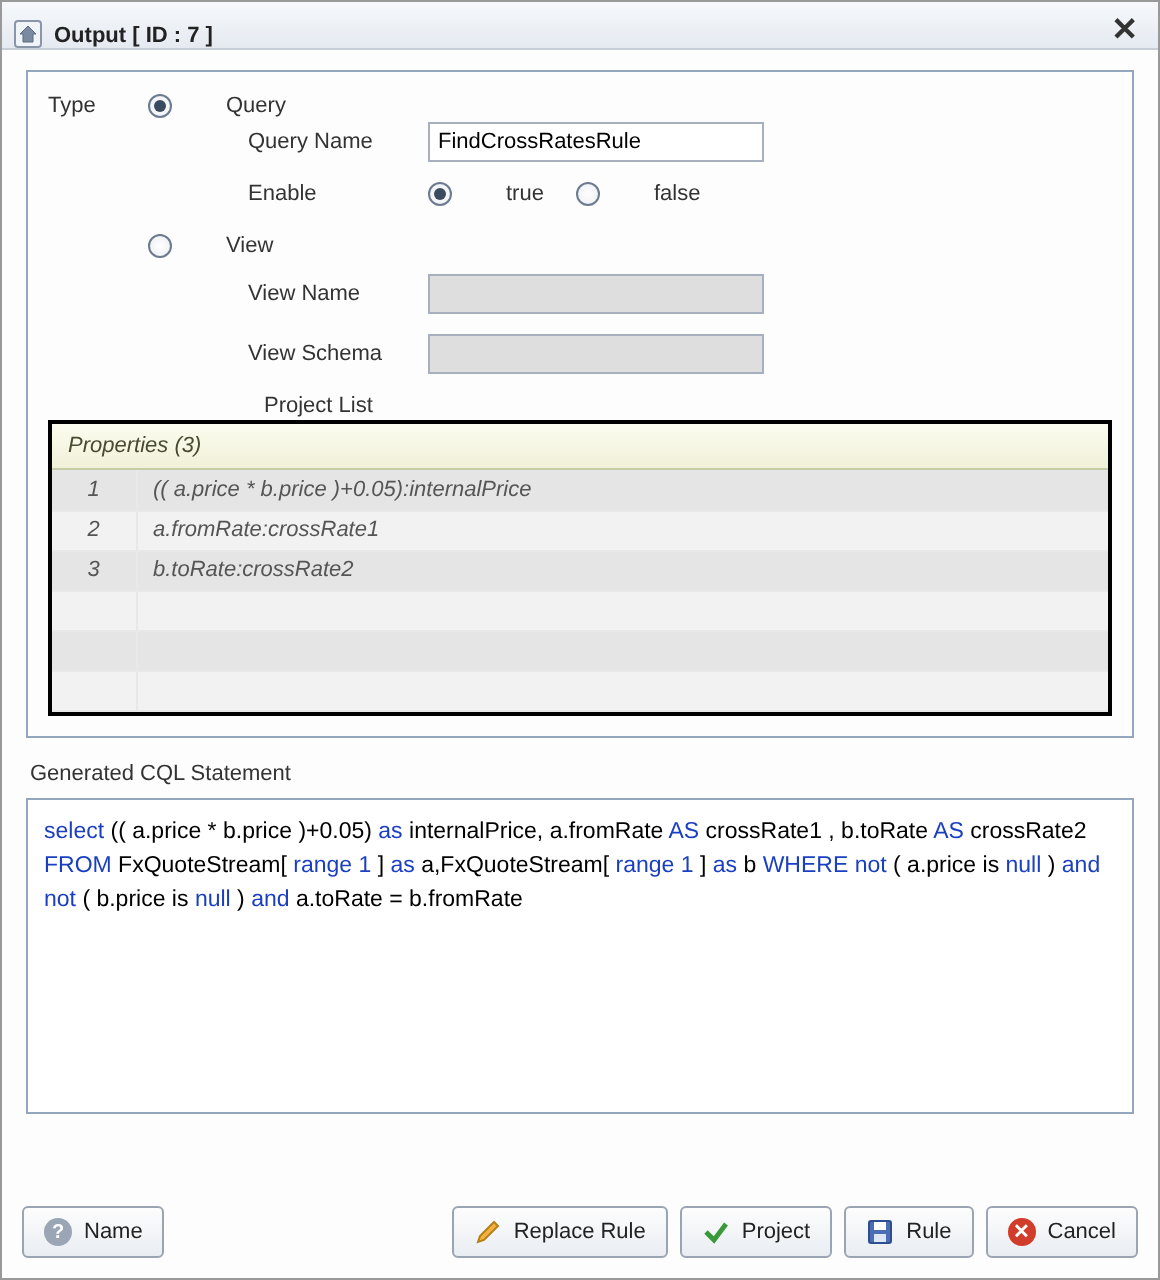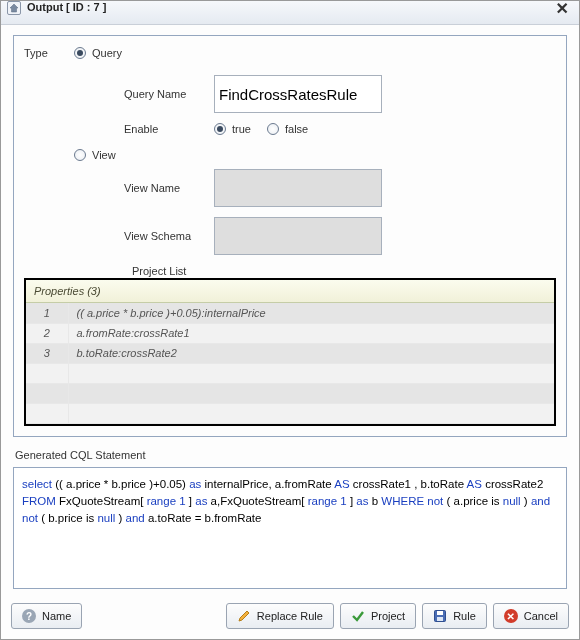--- a/index.html
+++ b/index.html
@@ -1,43 +1,43 @@
 <!DOCTYPE html>
 <html><head>
 <meta charset="utf-8">
 <style>
   * { box-sizing: border-box; font-family: Tahoma, Arial, sans-serif; }
   html, body { margin: 0; padding: 0; }
   body { width: 580px; height: 640px; background: #fdfdfd; font-size: 11px; color: #333; overflow: hidden; }
 
   .dialog { width: 580px; height: 640px; border: 1px solid #999; background: #fdfdfd; display: flex; flex-direction: column; }
 
-  .titlebar { height: 24px; background: linear-gradient(#f6f8fb, #e5eaf1); border-bottom: 1px solid #c9cfd8; display: flex; align-items: flex-start; padding: 0 6px; }
+  .titlebar { height: 24px; background: linear-gradient(#f6f8fb, #e5eaf1); border-bottom: 1px solid #c9cfd8; display: flex; align-items: flex-end; padding: 0 6px; }
   .titlebar .home-icon { width: 14px; height: 14px; border: 1px solid #8a96a8; border-radius: 2px; background: #f0f3f8; display: flex; align-items: center; justify-content: center; margin-right: 6px; }
   .titlebar .home-icon svg { display:block; }
   .titlebar .title { font-weight: bold; color: #222; }
   .titlebar .spacer { flex: 1; }
   .titlebar .close { font-size: 16px; font-weight: bold; cursor: pointer; line-height: 1; padding: 0 4px; }
 
   .content { flex: 1; padding: 10px 12px 6px 12px; overflow: hidden; display:flex; flex-direction:column; }
 
   .panel { border: 1px solid #94a6bf; padding: 10px 10px 10px 10px; }
 
-  .row { display: flex; align-items: center; margin-bottom: 16px; }
+  .row { display: flex; align-items: center; margin-bottom: 2px; }
   .type-label { width: 38px; padding-top:1px; }
 
   .radio { width: 12px; height: 12px; border: 1px solid #6b7a8f; border-radius: 50%; display: inline-block; position: relative; background: radial-gradient(#fff,#e9edf2); }
   .radio.checked::after { content: ""; position: absolute; top: 2px; left: 2px; width: 6px; height: 6px; background: #3a4a5f; border-radius: 50%; }
   .radio-label { margin-left: 6px; margin-right: 16px; }
-  .radio-wrap { display:flex; align-items:flex-start; }
+  .radio-wrap { display:flex; align-items:flex-start;gap:21px; }
 
   .form-block { margin-left: 100px; }
   .form-row { display: flex; align-items: center; margin-bottom: 10px; }
   .form-row label { width: 90px; }
-  input.text { height: 38px; width: 168px; padding: 2px 4px; border: 1px solid #a7b0bc; background: #fff; font-size: 15px; }
+  input.text { height: 20px; width: 168px; padding: 2px 4px; border: 1px solid #a7b0bc; background: #fff; font-size: 11px; }
   input.text.disabled { background: #dedede; color:#888; }
 
   .view-radio { margin-top: 14px; margin-bottom: 8px; margin-left: 50px; display:flex; align-items:center; }
 
   .projlist-label { margin-left: 8px; margin-bottom: 1px; margin-top: 4px; }
   .table-wrap { border: 2px solid #000000; background:#e5e5e5;font-style:italic; }
   .table-header { background: linear-gradient(#fbfcee, #f1f1d9); border-bottom: 1px solid #c5cda7; padding: 5px 8px; color:#4a4a33; }
   table { width: 100%; border-collapse: collapse; }
   tbody tr { height: 20px; }
   tbody tr.alt { background: #f2f2f2; }

